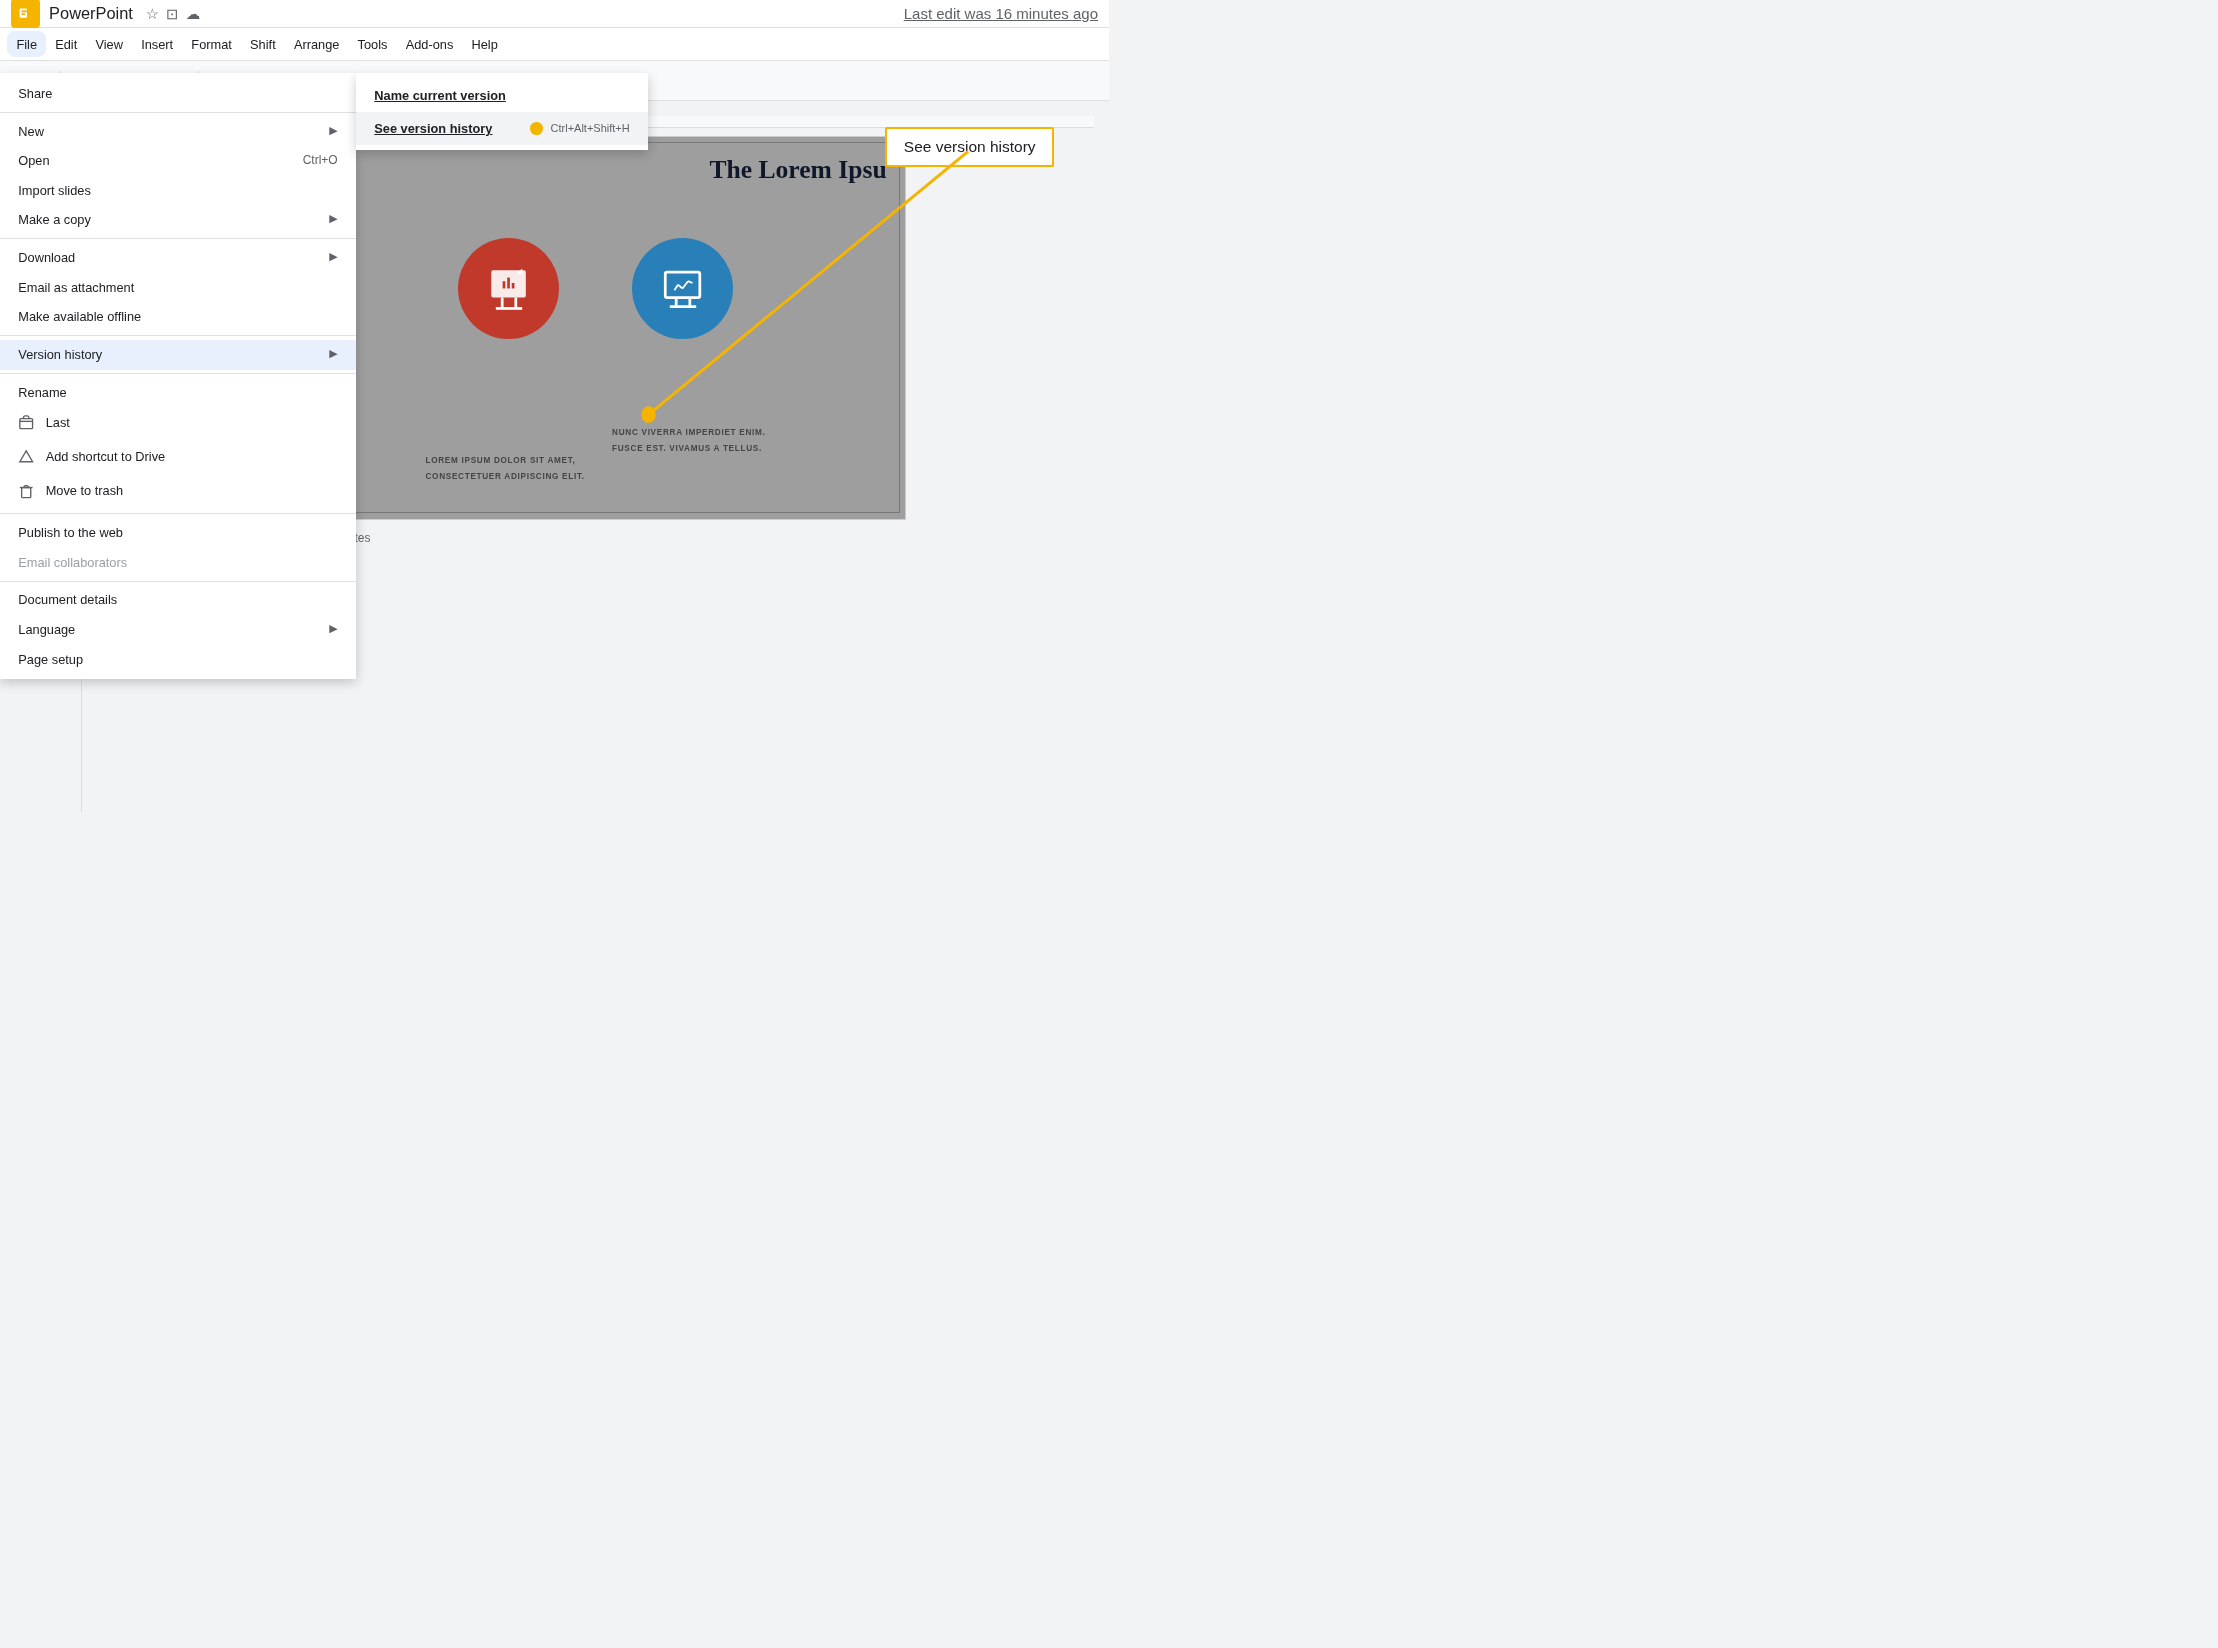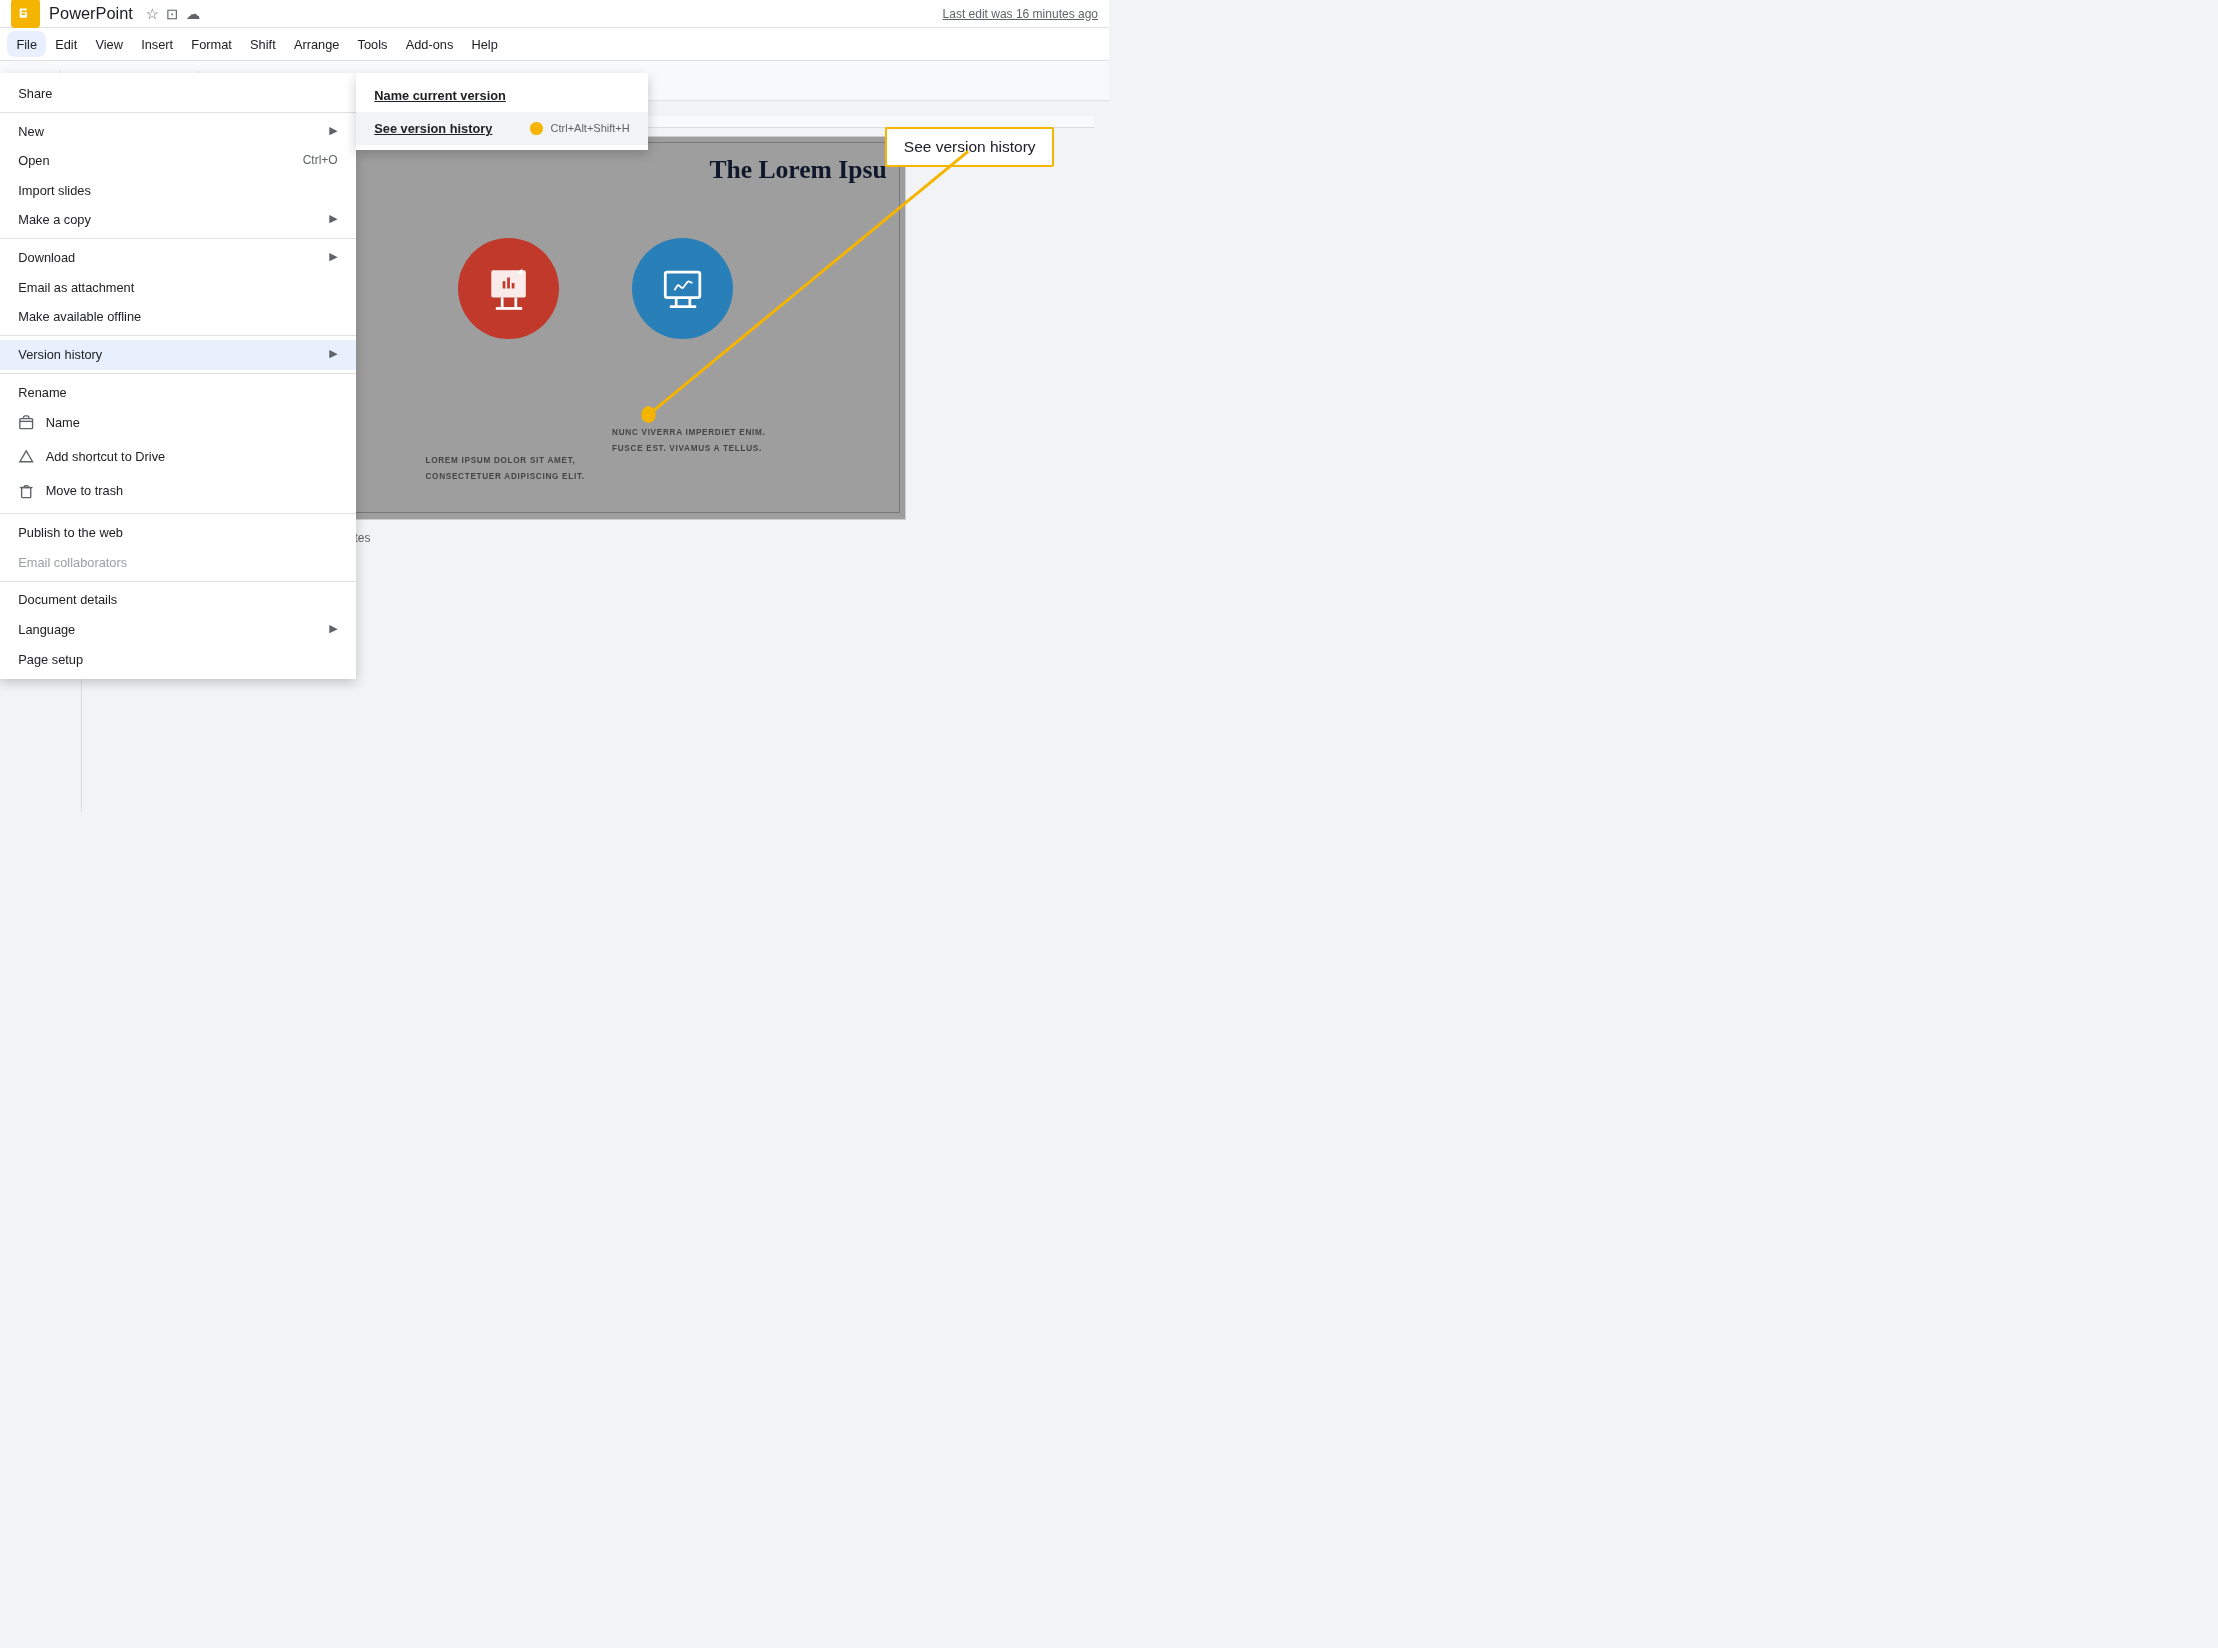--- a/index.html
+++ b/index.html
@@ -46,21 +46,21 @@
       align-items: center;
       margin-left: 3.7px;
     }
     .title-icon {
       font-size: 14.6px;
       color: #5f6368;
       cursor: pointer;
     }
     .last-edit {
       margin-left: auto;
-      font-size: 12px;
+      font-size: 15px;
       color: #5f6368;
       text-decoration: underline;
       cursor: pointer;
     }
 
     
     .menu-bar {
       display: flex;
       align-items: center;
       background: #fff;
@@ -498,21 +498,21 @@
   </div>
 
   <div class="fm-item">
     <span class="fm-item-icon">
       <svg width="16.4" height="16.4" viewBox="0 0 18 18" fill="none">
         <rect x="2" y="4" width="14" height="11" rx="1" stroke="#5f6368" stroke-width="1.5" fill="none"></rect>
         <path d="M2 7h14" stroke="#5f6368" stroke-width="1.5"></path>
         <path d="M6 4V3a2 2 0 012-2h2a2 2 0 012 2v1" stroke="#5f6368" stroke-width="1.5"></path>
       </svg>
     </span>
-    <span class="fm-item-label">Name</span>
+    <span class="fm-item-label">Last</span>
   </div>
 
   <div class="fm-item">
     <span class="fm-item-icon">
       <svg width="16.4" height="16.4" viewBox="0 0 18 18">
         <polygon points="9,2 16,14 2,14" fill="none" stroke="#5f6368" stroke-width="1.5"></polygon>
       </svg>
     </span>
     <span class="fm-item-label">Add shortcut to Drive</span>
   </div>

